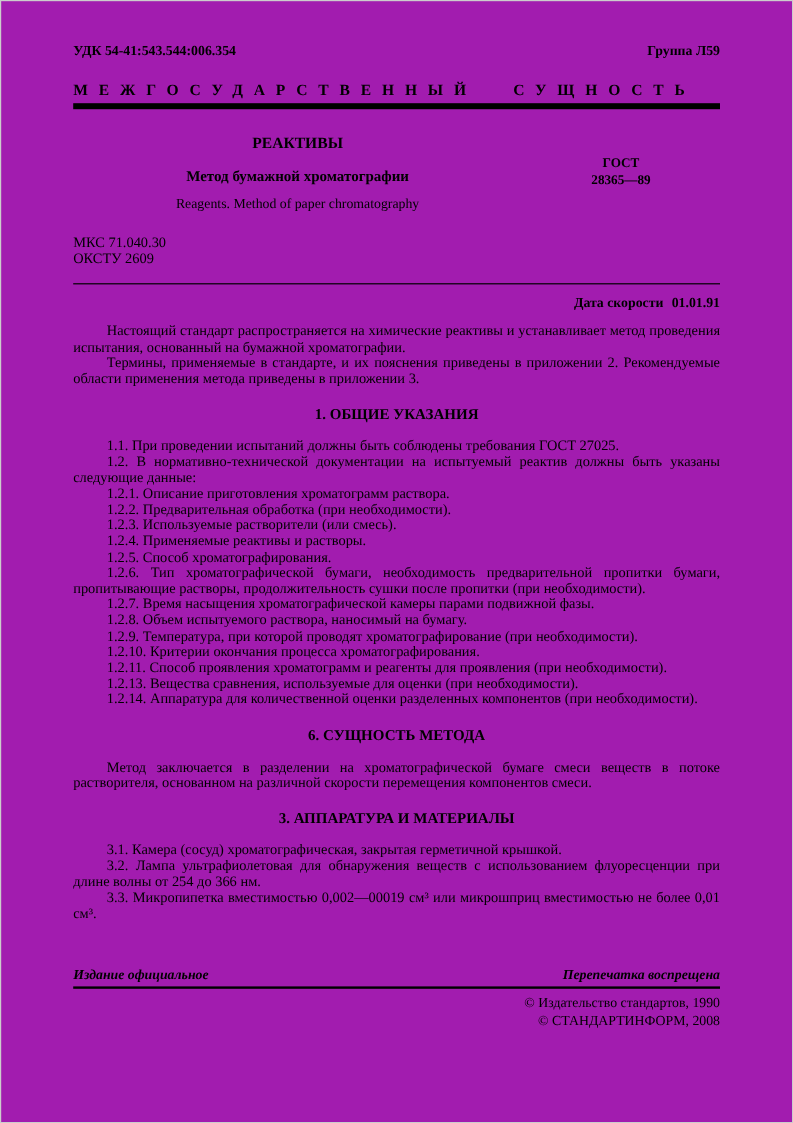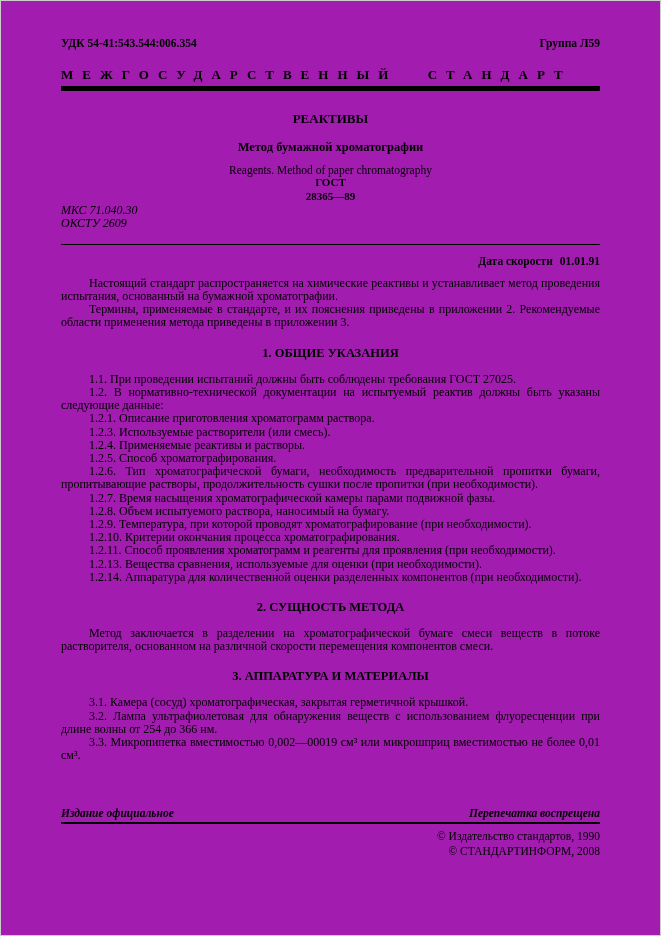--- a/index.html
+++ b/index.html
@@ -21,31 +21,31 @@
   .banner {
     margin-top:18px;
     font-weight:bold; font-size:13px;
     letter-spacing:9px; word-spacing:18px;
     white-space:nowrap;
   }
   .banner-bar {
     height:5px; background:#000; margin-top:3px;
   }
   .title-row {
-    display:flex; align-items:center; margin-top:20px;flex-direction:column;
+    display:flex; align-items:center; margin-top:20px;
   }
   .title-main { flex:1; text-align:center; }
   .doc-title { font-weight:bold; font-size:13px; margin-bottom:13px; }
   .doc-subtitle { font-weight:bold; font-size:12.5px; margin-bottom:9px; }
   .doc-subtitle-en { font-size:11.5px; }
   .gost-box {
     width:165px; text-align:center;
     font-weight:bold; font-size:11px; line-height:1.25;
   }
-  .codes { margin-top:0; font-size:12px; line-height:1.1;font-style:italic; }
+  .codes { margin-top:20px; font-size:12px; line-height:1.1; }
   .rule {
     border:none; border-top:1.5px solid #000;
     margin:14px 0 0 0;
   }
   .date-line {
     text-align:right; font-weight:bold; font-size:11.5px;
     margin-top:10px; margin-bottom:10px;
   }
   .date-line .date-val { margin-left:4px; }
   .para {
@@ -72,21 +72,21 @@
 </head>
 <body>
 
 <div class="page">
 
   <div class="head-row">
     <span>УДК 54-41:543.544:006.354</span>
     <span>Группа Л59</span>
   </div>
 
-  <div class="banner">МЕЖГОСУДАРСТВЕННЫЙ СТАНДАРТ</div>
+  <div class="banner">МЕЖГОСУДАРСТВЕННЫЙ СУЩНОСТЬ</div>
   <div class="banner-bar"></div>
 
   <div class="title-row">
     <div class="title-main">
       <div class="doc-title">РЕАКТИВЫ</div>
       <div class="doc-subtitle">Метод бумажной хроматографии</div>
       <div class="doc-subtitle-en">Reagents. Method of paper chromatography</div>
     </div>
     <div class="gost-box">
       <div>ГОСТ</div>
@@ -106,33 +106,34 @@
     <span class="date-val">01.01.91</span>
   </div>
 
   <p class="para">Настоящий стандарт распространяется на химические реактивы и устанавливает метод проведения испытания, основанный на бумажной хроматографии.</p>
   <p class="para">Термины, применяемые в стандарте, и их пояснения приведены в приложении 2. Рекомендуемые области применения метода приведены в приложении 3.</p>
 
   <h2 class="sec-heading">1. ОБЩИЕ УКАЗАНИЯ</h2>
   <p class="para">1.1. При проведении испытаний должны быть соблюдены требования ГОСТ 27025.</p>
   <p class="para">1.2. В нормативно-технической документации на испытуемый реактив должны быть указаны следующие данные:</p>
   <p class="para">1.2.1. Описание приготовления хроматограмм раствора.</p>
+  <p class="para">1.2.2. Предварительная обработка (при необходимости).</p>
   <p class="para">1.2.3. Используемые растворители (или смесь).</p>
   <p class="para">1.2.4. Применяемые реактивы и растворы.</p>
   <p class="para">1.2.5. Способ хроматографирования.</p>
   <p class="para">1.2.6. Тип хроматографической бумаги, необходимость предварительной пропитки бумаги, пропитывающие растворы, продолжительность сушки после пропитки (при необходимости).</p>
   <p class="para">1.2.7. Время насыщения хроматографической камеры парами подвижной фазы.</p>
   <p class="para">1.2.8. Объем испытуемого раствора, наносимый на бумагу.</p>
   <p class="para">1.2.9. Температура, при которой проводят хроматографирование (при необходимости).</p>
   <p class="para">1.2.10. Критерии окончания процесса хроматографирования.</p>
   <p class="para">1.2.11. Способ проявления хроматограмм и реагенты для проявления (при необходимости).</p>
   <p class="para">1.2.13. Вещества сравнения, используемые для оценки (при необходимости).</p>
   <p class="para">1.2.14. Аппаратура для количественной оценки разделенных компонентов (при необходимости).</p>
 
-  <h2 class="sec-heading">2. СУЩНОСТЬ МЕТОДА</h2>
+  <h2 class="sec-heading">6. СУЩНОСТЬ МЕТОДА</h2>
   <p class="para">Метод заключается в разделении на хроматографической бумаге смеси веществ в потоке растворителя, основанном на различной скорости перемещения компонентов смеси.</p>
 
   <h2 class="sec-heading">3. АППАРАТУРА И МАТЕРИАЛЫ</h2>
   <p class="para">3.1. Камера (сосуд) хроматографическая, закрытая герметичной крышкой.</p>
   <p class="para">3.2. Лампа ультрафиолетовая для обнаружения веществ с использованием флуоресценции при длине волны от 254 до 366 нм.</p>
   <p class="para">3.3. Микропипетка вместимостью 0,002—00019 см³ или микрошприц вместимостью не более 0,01 см³.</p>
 
   <div class="footer">
     <div class="footer-row">
       <span>Издание официальное</span>

